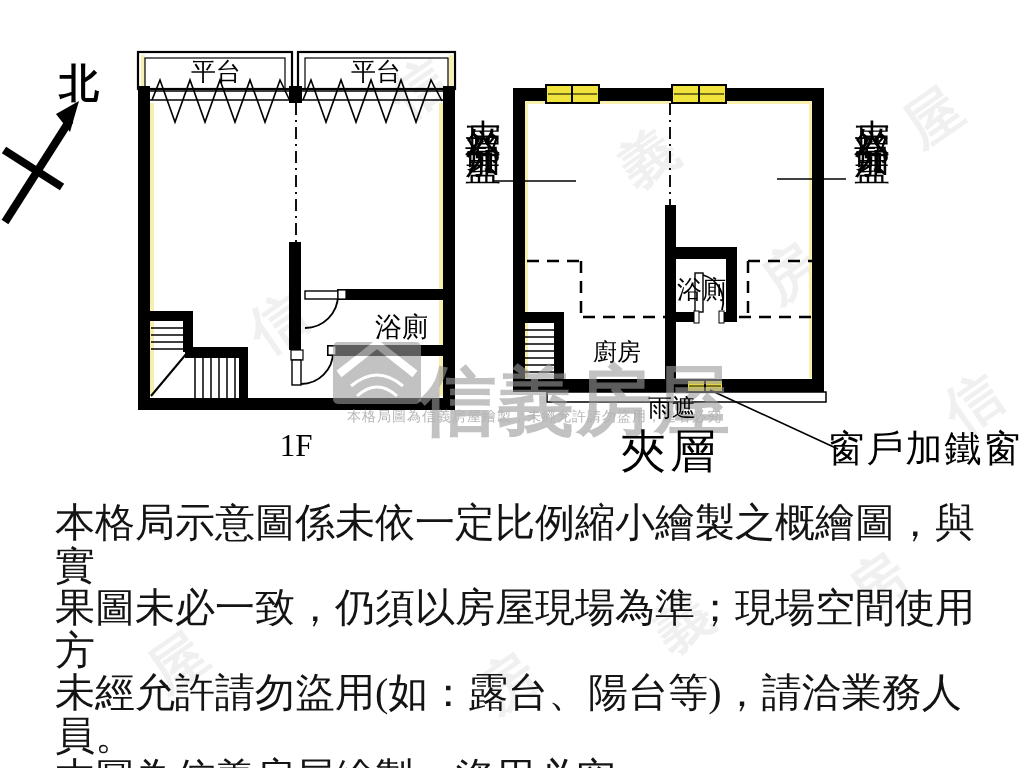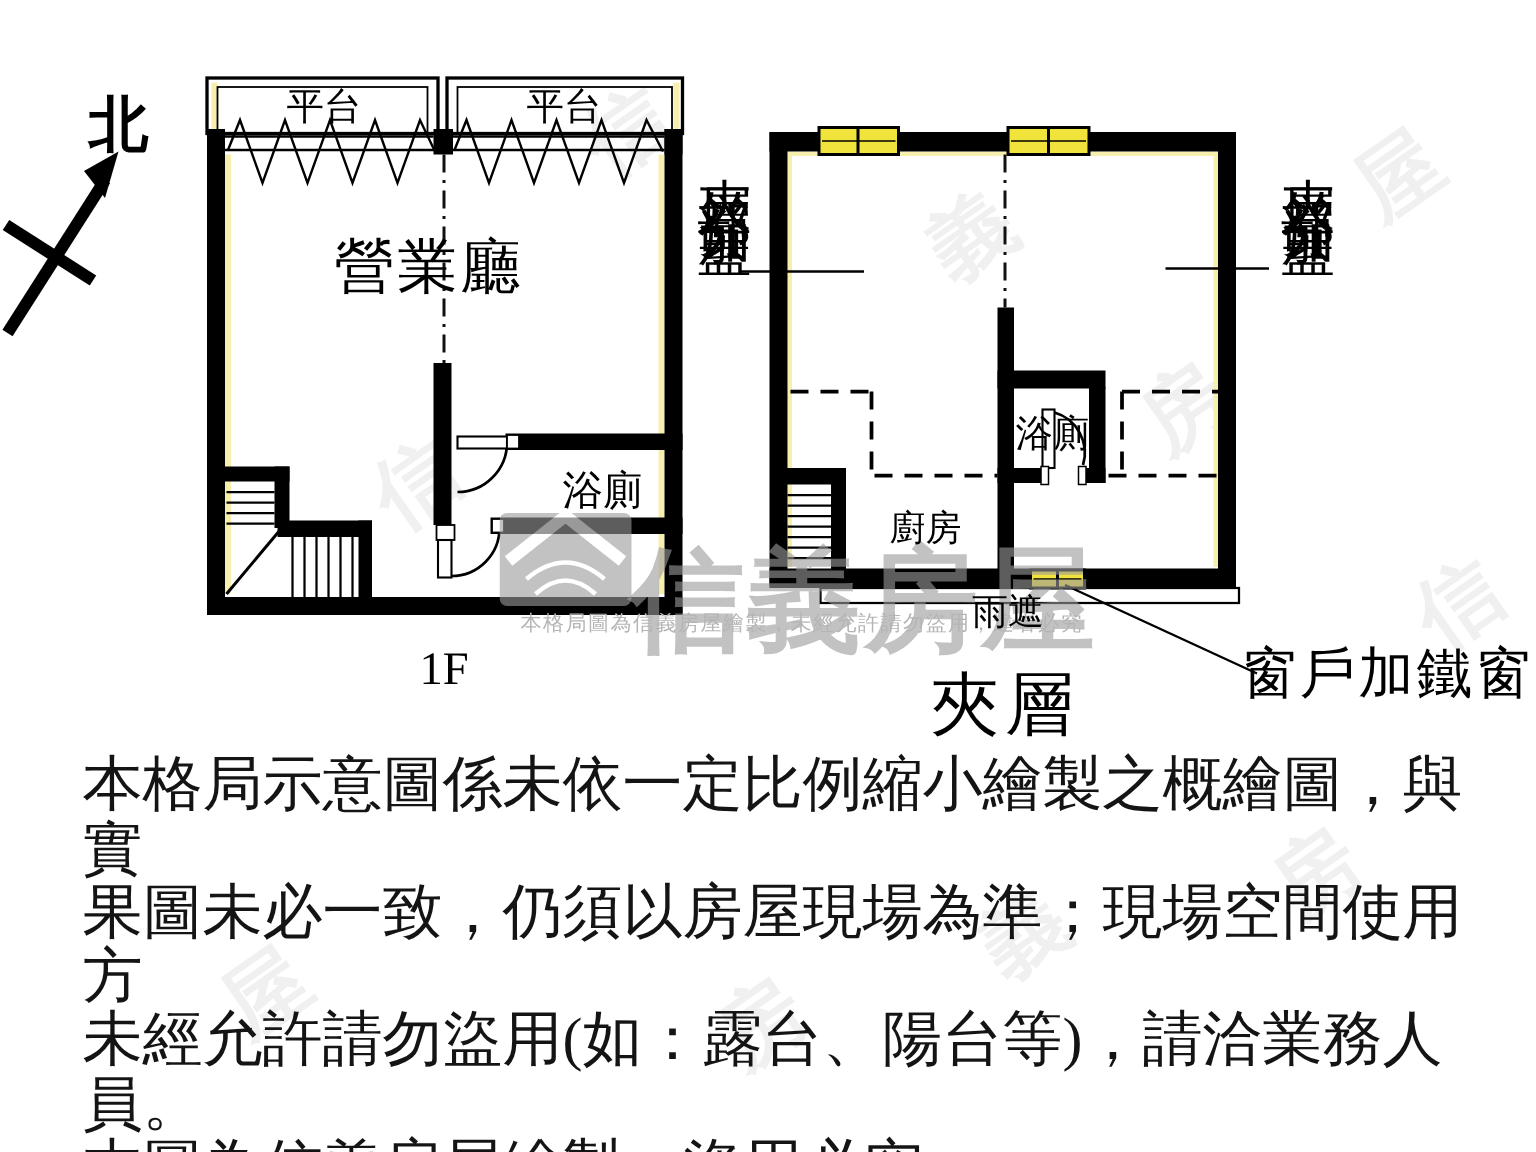--- a/index.html
+++ b/index.html
@@ -211,28 +211,27 @@
       <path d="M 24,58 Q 44,40 64,58" fill="none" stroke="#fff" stroke-width="3"></path>
     </svg>
   </div>
   <div class="wm-brand">信義房屋</div>
   <div class="wm-notice">本格局圖為信義房屋繪製，未經允許請勿盜用，違者必究</div>
 
   <div class="lbl" style="left:79px;top:83px;font-size:40px;font-weight:bold;">北</div>
 
   <div class="lbl" style="left:216px;top:71px;font-size:25px;">平台</div>
   <div class="lbl" style="left:376px;top:71px;font-size:25px;">平台</div>
-  <div class="lbl" style="left:286px;top:178px;font-size:40px;letter-spacing:2px;">營業廳</div>
   <div class="lbl" style="left:402px;top:327px;font-size:27px;">浴廁</div>
   <div class="lbl" style="left:296px;top:446px;font-size:31px;">1F</div>
 
   <div class="lbl" style="left:702px;top:289px;font-size:25px;">浴廁</div>
   <div class="lbl" style="left:617px;top:352px;font-size:24px;">廚房</div>
   <div class="lbl" style="left:672px;top:408px;font-size:24px;">雨遮</div>
-  <div class="lbl" style="left:670px;top:470px;font-size:46px;letter-spacing:4px;">夾層</div>
+  <div class="lbl" style="left:670px;top:452px;font-size:46px;letter-spacing:4px;">夾層</div>
   <div class="lbl" style="left:925px;top:449px;font-size:37px;letter-spacing:2px;">窗戶加鐵窗</div>
 
   <div class="vlbl" style="left:458px;top:90px;font-size:36px;letter-spacing:6px;">夾層部分加蓋</div>
   <div class="vlbl" style="left:847px;top:90px;font-size:36px;letter-spacing:6px;">夾層部分加蓋</div>
 
   <div class="disclaimer">
     <div>本格局示意圖係未依一定比例縮小繪製之概繪圖，與實</div>
     <div>果圖未必一致，仍須以房屋現場為準；現場空間使用方</div>
     <div>未經允許請勿盜用(如：露台、陽台等)，請洽業務人員。</div>
     <div>本圖為信義房屋繪製，盜用必究。</div>

